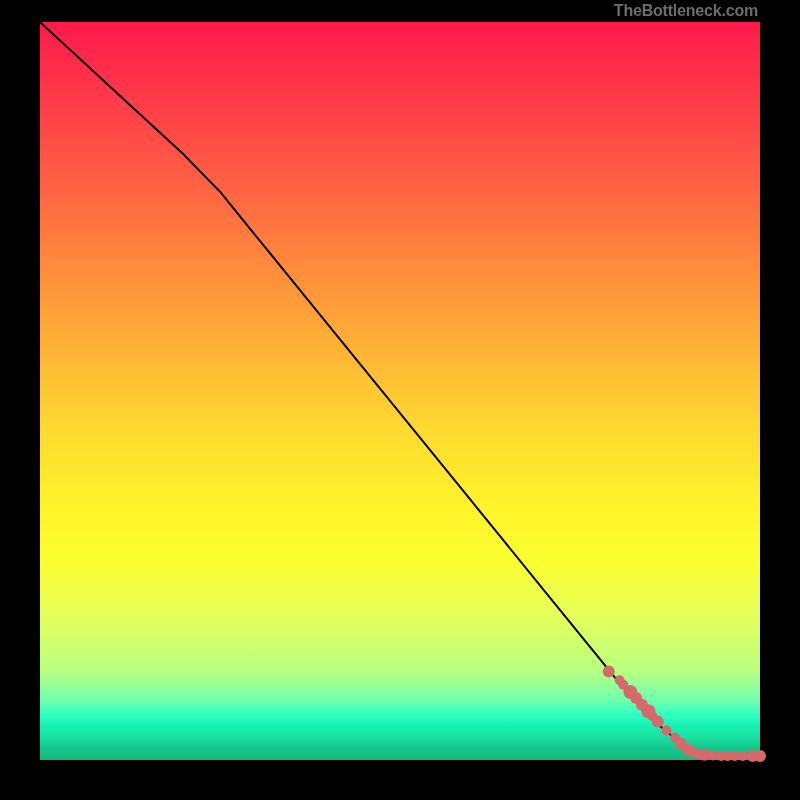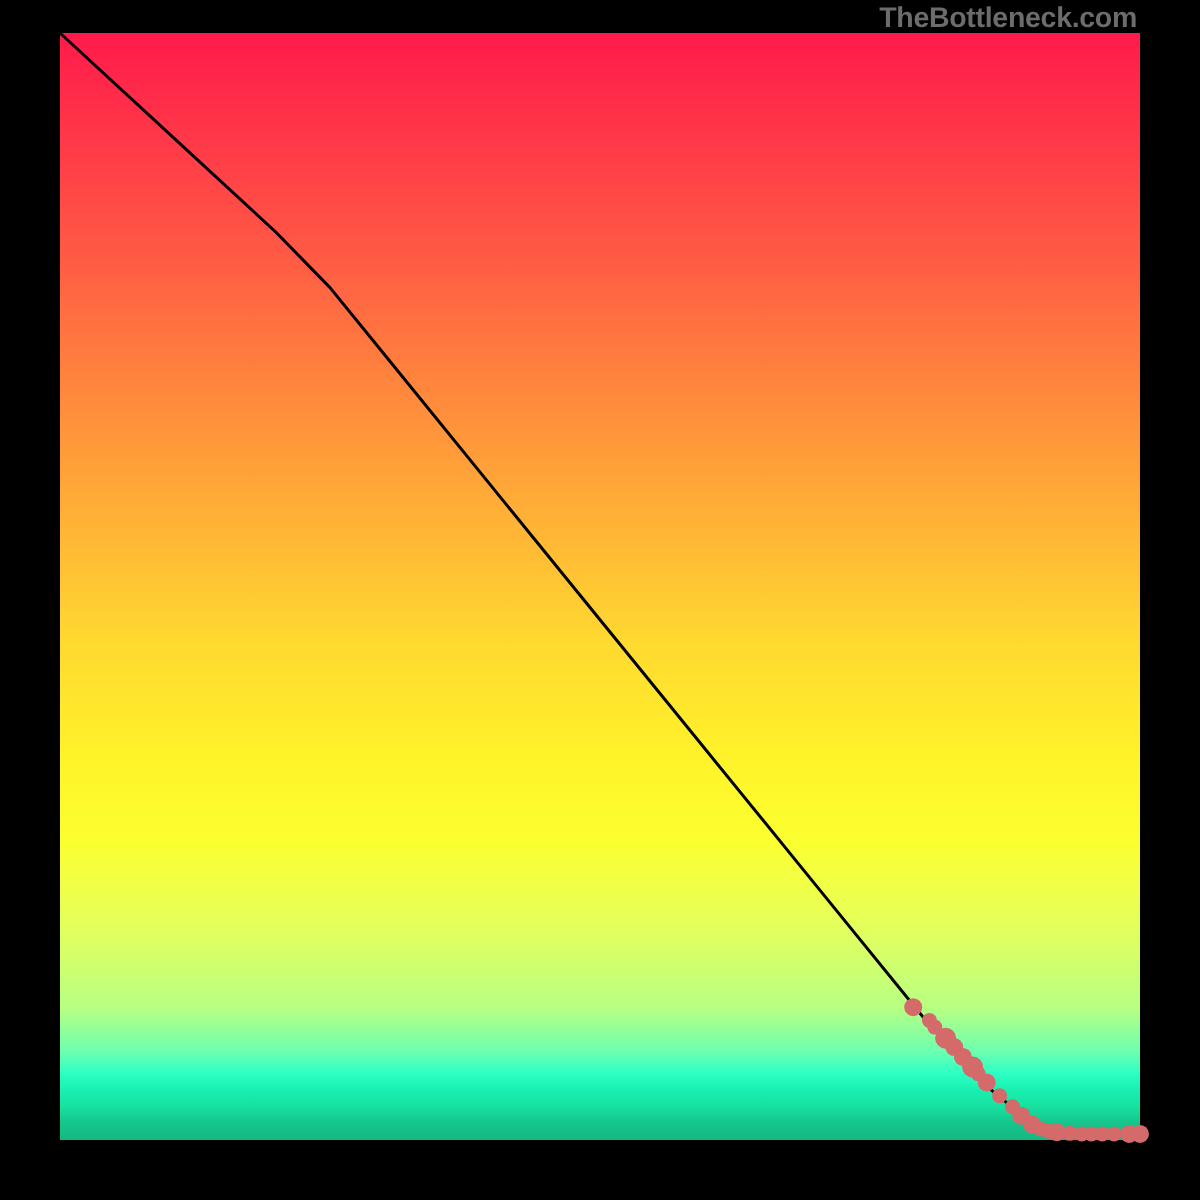--- a/index.html
+++ b/index.html
@@ -42,21 +42,21 @@
       #18e0a0 97%,
       #15c88e 98.3%,
       #14b880 100%
     );
   }
   .attr {
     position: absolute;
     top: 2px;
     right: 42px;
     color: #6c6c6c;
-    font-size: 19px;
+    font-size: 16px;
     font-weight: 600;
     letter-spacing: -0.2px;
   }
   svg.overlay {
     position: absolute;
     left: 40px;
     top: 22px;
     width: 720px;
     height: 738px;
     overflow: visible;

